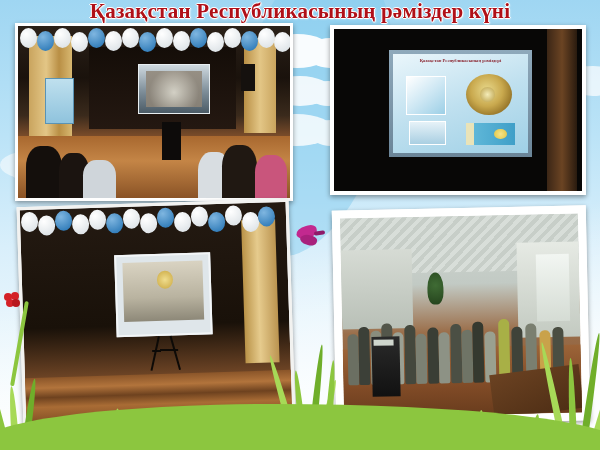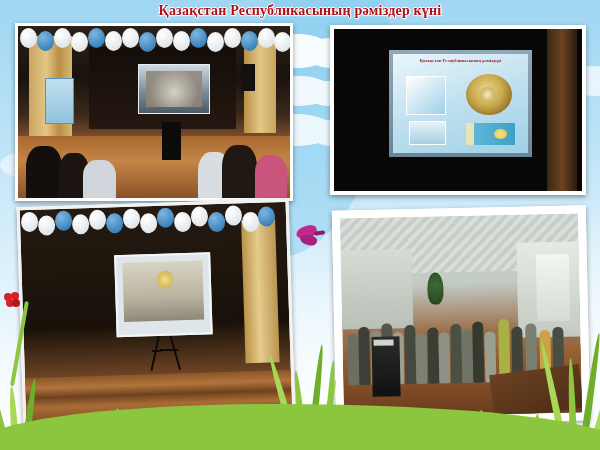--- a/index.html
+++ b/index.html
@@ -149,21 +149,21 @@
   }
 
   
   .title {
     position: absolute;
     left: 0; top: -1px;
     width: 600px;
     text-align: center;
     font-family: "Liberation Serif", serif;
     font-weight: bold;
-    font-size: 14px;
+    font-size: 21px;
     line-height: 24px;
     letter-spacing: .2px;
     color: #b01018;
     white-space: nowrap;
     text-shadow:
        1px 0 0 #ffffff,
       -1px 0 0 #ffffff,
        0 1px 0 #ffffff,
        0 -1px 0 #ffffff,
        1px 1px 2px rgba(255,255,255,.9);

